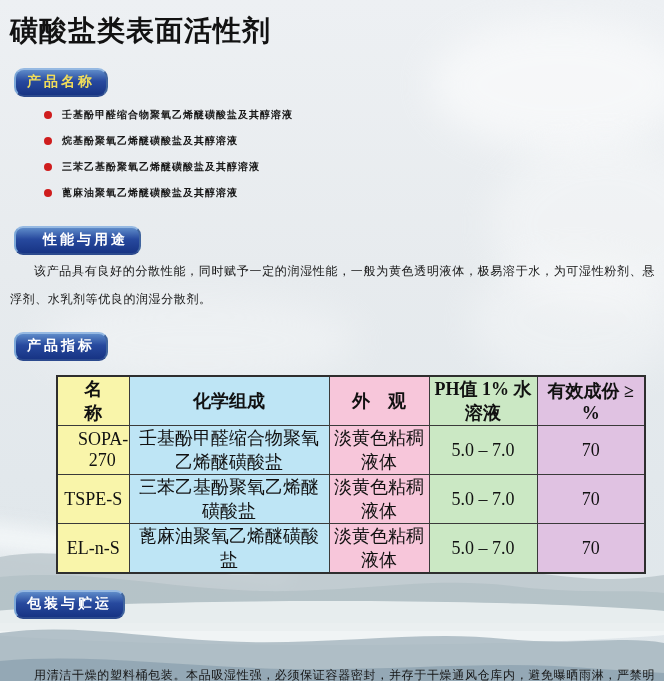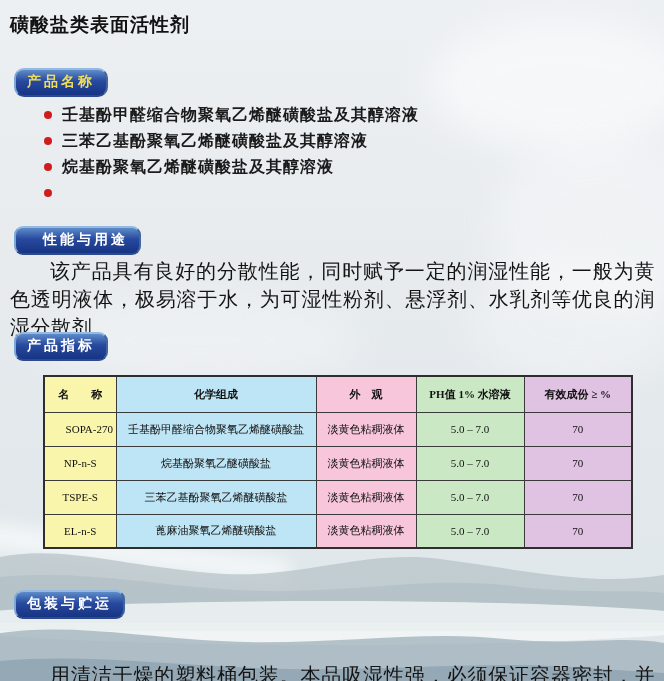--- a/index.html
+++ b/index.html
@@ -15,48 +15,48 @@
   .c2 { left:490px; top:140px; width:230px; height:170px; opacity:.35; }
   .c3 { left:40px;  top:295px; width:320px; height:90px;  opacity:.30; }
   .c4 { left:470px; top:255px; width:210px; height:130px; opacity:.30; }
   .streak { position:absolute; left:-30px; top:540px; width:320px; height:26px; background:#f6f9fa;
             filter:blur(8px); transform:rotate(7deg); opacity:.8; }
   .mountains { position:absolute; left:0; bottom:0; width:664px; height:150px; }
 
   .page-title {
     position:absolute; left:10px; top:12px;
     font-family:Liberation Mono, monospace;
-    font-size:19px; font-weight:bold; color:#121212; letter-spacing:1px;
+    font-size:28px; font-weight:bold; color:#121212; letter-spacing:1px;
   }
   .badge {
     position:absolute; left:14px; display:inline-block;
     padding:3px 11px 4px; border-radius:9px;
     background:linear-gradient(180deg,#5e8bc9 0%,#27499e 45%,#173484 100%);
     border-top:2px solid #96b9e2; border-left:2px solid #7ca8d8;
     border-right:2px solid #41659e; border-bottom:2px solid #2c4a8e;
     font-size:14px; font-weight:bold; letter-spacing:3px; color:#ffffff;
     font-family:"Liberation Sans","DejaVu Sans",sans-serif;
   }
   .badge.gold { color:#f0dd5a;border-radius:10px; }
   #badge-product { top:68px; }
   #badge-perf    { top:226px;padding-left:27px; }
   #badge-spec    { top:332px; }
   #badge-pack    { top:590px; }
 
   .bullet-list { position:absolute; left:44px; top:102px; list-style:none; }
-  .bullet-list li { display:flex; align-items:center; height:26px; font-size:16px; font-weight:600; color:#1a1a1a; letter-spacing:1px; }
+  .bullet-list li { display:flex; align-items:center; height:26px; font-size:10px; font-weight:600; color:#1a1a1a; letter-spacing:1px; }
   .bullet-dot { width:8px; height:8px; border-radius:50%; background:#cf1d1d; margin-right:10px; flex:0 0 auto; }
 
-  .para { position:absolute; left:10px; width:645px; font-size:20px; color:#141414;
+  .para { position:absolute; left:10px; width:645px; font-size:12px; color:#141414;
           line-height:28px; text-indent:2em; letter-spacing:0.6px; text-align:justify; }
   #para-perf { top:257px; }
   #para-pack { top:618px;margin-top:43px; }
 
-  .spec-table { position:absolute; left:43px; top:375px; border-collapse:collapse;
-                table-layout:fixed; width:588px; font-size:11px; color:#111; }
+  .spec-table { position:absolute; left:56px; top:375px; border-collapse:collapse;
+                table-layout:fixed; width:588px; font-size:18px; color:#111; }
   .spec-table td, .spec-table th { border:1px solid #3a3a3a; text-align:center; vertical-align:middle; padding:0 2px; }
   .spec-table { border:2px solid #2e2e2e; }
   .spec-table tr.hdr { height:36px; font-weight:bold; }
   .spec-table tr.row { height:34px; }
 </style>
 </head>
 <body>
 
 <div id="page">
 
@@ -76,28 +76,29 @@
   <div class="page-title">磺酸盐类表面活性剂</div>
 
   <div id="badge-product" class="badge gold">产品名称</div>
   <ul class="bullet-list">
     <li>
       <span class="bullet-dot"></span>
       <span>壬基酚甲醛缩合物聚氧乙烯醚磺酸盐及其醇溶液</span>
     </li>
     <li>
       <span class="bullet-dot"></span>
+      <span>烷基酚聚氧乙烯醚磺酸盐及其醇溶液</span>
+    </li>
+    <li>
+      <span class="bullet-dot"></span>
       <span>三苯乙基酚聚氧乙烯醚磺酸盐及其醇溶液</span>
     </li>
     <li>
       <span class="bullet-dot"></span>
-      <span>烷基酚聚氧乙烯醚磺酸盐及其醇溶液</span>
-    </li>
-    <li>
-      <span class="bullet-dot"></span>
+      <span>蓖麻油聚氧乙烯醚磺酸盐及其醇溶液</span>
     </li>
   </ul>
 
   <div id="badge-perf" class="badge">性能与用途</div>
   <p id="para-perf" class="para">该产品具有良好的分散性能，同时赋予一定的润湿性能，一般为黄色透明液体，极易溶于水，为可湿性粉剂、悬浮剂、水乳剂等优良的润湿分散剂。</p>
 
   <div id="badge-spec" class="badge">产品指标</div>
   <table id="spec-table" class="spec-table">
     <colgroup>
       <col style="width:72px">
@@ -115,27 +116,20 @@
       <th style="background: rgb(224, 194, 226);">有效成份 ≥ %</th>
     </tr>
     <tr class="row">
       <td style="background: rgb(249, 245, 170); padding-left: 20px;">SOPA-270</td>
       <td style="background: rgb(190, 229, 245);">壬基酚甲醛缩合物聚氧乙烯醚磺酸盐</td>
       <td style="background: rgb(247, 198, 218);">淡黄色粘稠液体</td>
       <td style="background: rgb(203, 232, 196);">5.0 – 7.0</td>
       <td style="background: rgb(224, 194, 226);">70</td>
     </tr>
     <tr class="row">
-      <td style="background: rgb(249, 245, 170);">NP-n-S</td>
-      <td style="background: rgb(190, 229, 245);">烷基酚聚氧乙醚磺酸盐</td>
-      <td style="background: rgb(247, 198, 218);">淡黄色粘稠液体</td>
-      <td style="background: rgb(203, 232, 196);">5.0 – 7.0</td>
-      <td style="background: rgb(224, 194, 226);">70</td>
-    </tr>
-    <tr class="row">
       <td style="background: rgb(249, 245, 170);">TSPE-S</td>
       <td style="background: rgb(190, 229, 245);">三苯乙基酚聚氧乙烯醚磺酸盐</td>
       <td style="background: rgb(247, 198, 218);">淡黄色粘稠液体</td>
       <td style="background: rgb(203, 232, 196);">5.0 – 7.0</td>
       <td style="background: rgb(224, 194, 226);">70</td>
     </tr>
     <tr class="row">
       <td style="background: rgb(249, 245, 170);">EL-n-S</td>
       <td style="background: rgb(190, 229, 245); margin-top: 8px;">蓖麻油聚氧乙烯醚磺酸盐</td>
       <td style="background: rgb(247, 198, 218);">淡黄色粘稠液体</td>

